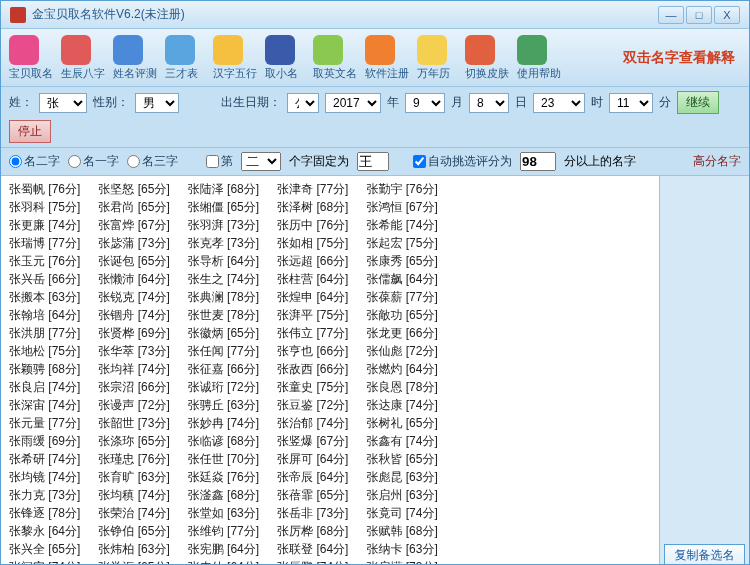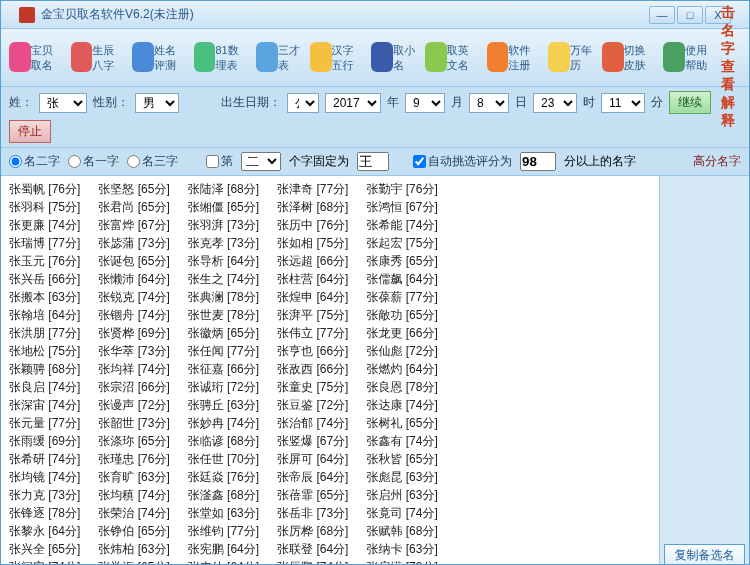--- a/index.html
+++ b/index.html
@@ -1,23 +1,23 @@
 <!DOCTYPE html>
 <html><head>
 <meta charset="utf-8">
 <style>
 *{margin:0;padding:0;box-sizing:border-box;font-family:"Microsoft YaHei",SimSun,sans-serif}
 body{background:#d4e8f5;width:750px;height:565px;overflow:hidden;border:1px solid #5a9fd4}
-.titlebar{background:linear-gradient(#e8f3fb,#c8e2f5);height:28px;display:flex;align-items:center;padding:0 18px;border-bottom:1px solid #9ac5e5}
+.titlebar{background:linear-gradient(#e8f3fb,#c8e2f5);height:28px;display:flex;align-items:center;padding:0 9px;border-bottom:1px solid #9ac5e5}
 .tb-icon{width:16px;height:16px;background:#c0392b;margin-right:6px;border-radius:2px}
 .tb-title{font-size:12px;color:#2a5a8a;flex:1}
 .tb-btns{display:flex;gap:2px}
 .tb-btn{width:26px;height:18px;background:linear-gradient(#eaf4fc,#c5dff2);border:1px solid #8ab8dc;font-size:11px;display:flex;align-items:center;justify-content:center;color:#2a5a8a;border-radius:2px}
 .toolbar{background:linear-gradient(#e8f3fb,#c5e0f3);height:58px;display:flex;align-items:center;padding:2px 4px;border-bottom:1px solid #9ac5e5}
-.tool{display:flex;align-items:center;padding:2px 4px;font-size:11px;color:#2a5a8a;cursor:pointer;min-width:48px}
+.tool{display:flex;flex-direction:column;padding:2px 4px;font-size:11px;color:#2a5a8a;cursor:pointer;min-width:48px}
 .tool-ico{width:30px;height:30px;border-radius:6px;margin-bottom:1px}
 .tool-slogan{flex:1;text-align:right;padding-right:10px;font-size:14px;color:#d04020;font-weight:bold}
 .formbar{background:#c5e0f3;padding:4px 8px;font-size:12px;display:flex;align-items:center;gap:6px;flex-wrap:wrap;border-bottom:1px solid #9ac5e5}
 .formbar label{color:#1a3a5a}
 .formbar select,.formbar input[type=text]{border:1px solid #7fa8c8;background:#fff;font-size:12px;height:20px;padding:0 3px}
 .formbar select{height:20px}
 .btn{background:linear-gradient(#f8fcff,#d0e5f5);border:1px solid #5a9fd4;border-radius:0;padding:2px 8px;font-size:12px;color:#1a5a9a;cursor:pointer}
 .btn.green{background:linear-gradient(#d0f0d0,#a0dca0);border-color:#5aaa5a;color:#1a5a1a}
 .btn.red{background:linear-gradient(#f5dada,#e8b5b5);border-color:#c06060;color:#8a1a1a}
 .formbar2{background:#c5e0f3;padding:4px 8px;font-size:12px;display:flex;align-items:center;gap:8px;border-bottom:1px solid #9ac5e5}
@@ -53,24 +53,20 @@
     </div>
     <div class="tool">
       <div class="tool-ico" style="background: rgb(224, 90, 90);"></div>
       <div>生辰八字</div>
     </div>
     <div class="tool">
       <div class="tool-ico" style="background: rgb(74, 138, 216);"></div>
       <div>姓名评测</div>
     </div>
     <div class="tool">
-      <div class="tool-ico" style="background: rgb(74, 192, 128);"></div>
-      <div>81数理表</div>
-    </div>
-    <div class="tool">
       <div class="tool-ico" style="background: rgb(90, 165, 224);"></div>
       <div>三才表</div>
     </div>
     <div class="tool">
       <div class="tool-ico" style="background: rgb(245, 192, 64);"></div>
       <div>汉字五行</div>
     </div>
     <div class="tool">
       <div class="tool-ico" style="background: rgb(58, 90, 170);"></div>
       <div>取小名</div>
@@ -105,21 +101,21 @@
   <select style="width:44px"><option>男</option></select>
   <span style="width:30px"></span>
   <label>出生日期：</label>
   <select style="width:32px"><option>公历</option></select>
   <select style="width:56px"><option>2017</option></select>
   <label>年</label>
   <select style="width:40px"><option>9</option></select>
   <label>月</label>
   <select style="width:40px"><option>8</option></select>
   <label>日</label>
-  <select style="width:44px"><option>23</option></select>
+  <select style="width:52px"><option>23</option></select>
   <label>时</label>
   <select style="width:44px"><option>11</option></select>
   <label>分</label>
   <button class="btn green">继续</button>
   <button class="btn red">停止</button>
 </div>
 
 <div class="formbar2">
   <label class="radio-lbl">
       <input type="radio" checked="" style="">

